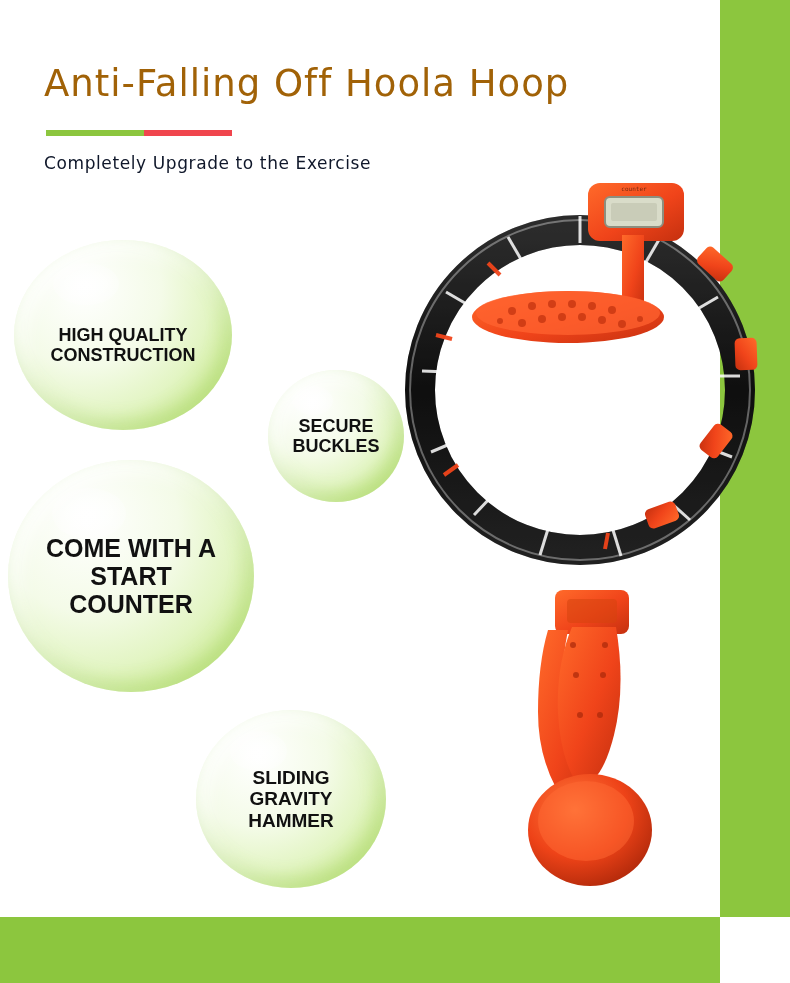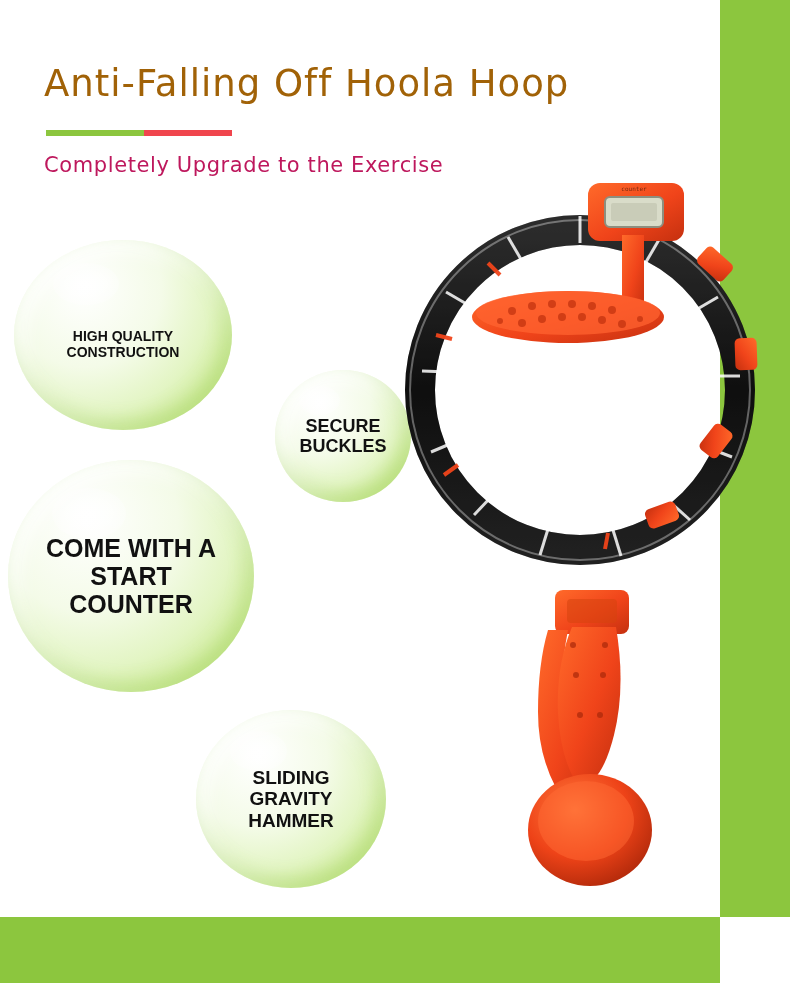--- a/index.html
+++ b/index.html
@@ -58,22 +58,22 @@
     position: absolute;
     left: 46px; top: 130px;
     width: 186px; height: 6px;
     display: flex;
   }
   .rule .seg-green { flex: 0 0 98px; background: #8cc63e; }
   .rule .seg-red   { flex: 1 1 auto; background: #f0454d; }
   .subtitle {
     position: absolute;
     left: 44px; top: 153px;
-    font-size: 21px;
-    color: #be185d;
+    font-size: 17px;
+    color: #0f172a;
     letter-spacing: 0.6px;
     font-family: "DejaVu Sans", sans-serif;
     white-space: nowrap;
   }
 
   
   .bubble {
     position: absolute;
     border-radius: 50%;
     background:
@@ -98,23 +98,23 @@
     position: relative;
     z-index: 2;
     font-weight: bold;
     color: #111111;
     line-height: 1.12;
     font-family: "Liberation Sans", sans-serif;
   }
 
   
   #b1 { left: 14px;  top: 240px; width: 218px; height: 190px; }
-  #b1 .label { font-size: 14px; margin-top: 20px; }
-
-  #b2 { left: 275px; top: 370px; width: 136px; height: 132px; }
+  #b1 .label { font-size: 18px; margin-top: 20px; }
+
+  #b2 { left: 268px; top: 370px; width: 136px; height: 132px; }
   #b2 .label { font-size: 18px; }
 
   #b3 { left: 8px;   top: 460px; width: 246px; height: 232px; }
   #b3 .label { font-size: 25px; }
 
   #b4 { left: 196px; top: 710px; width: 190px; height: 178px; }
   #b4 .label { font-size: 19px; }
 
   
   .product {

